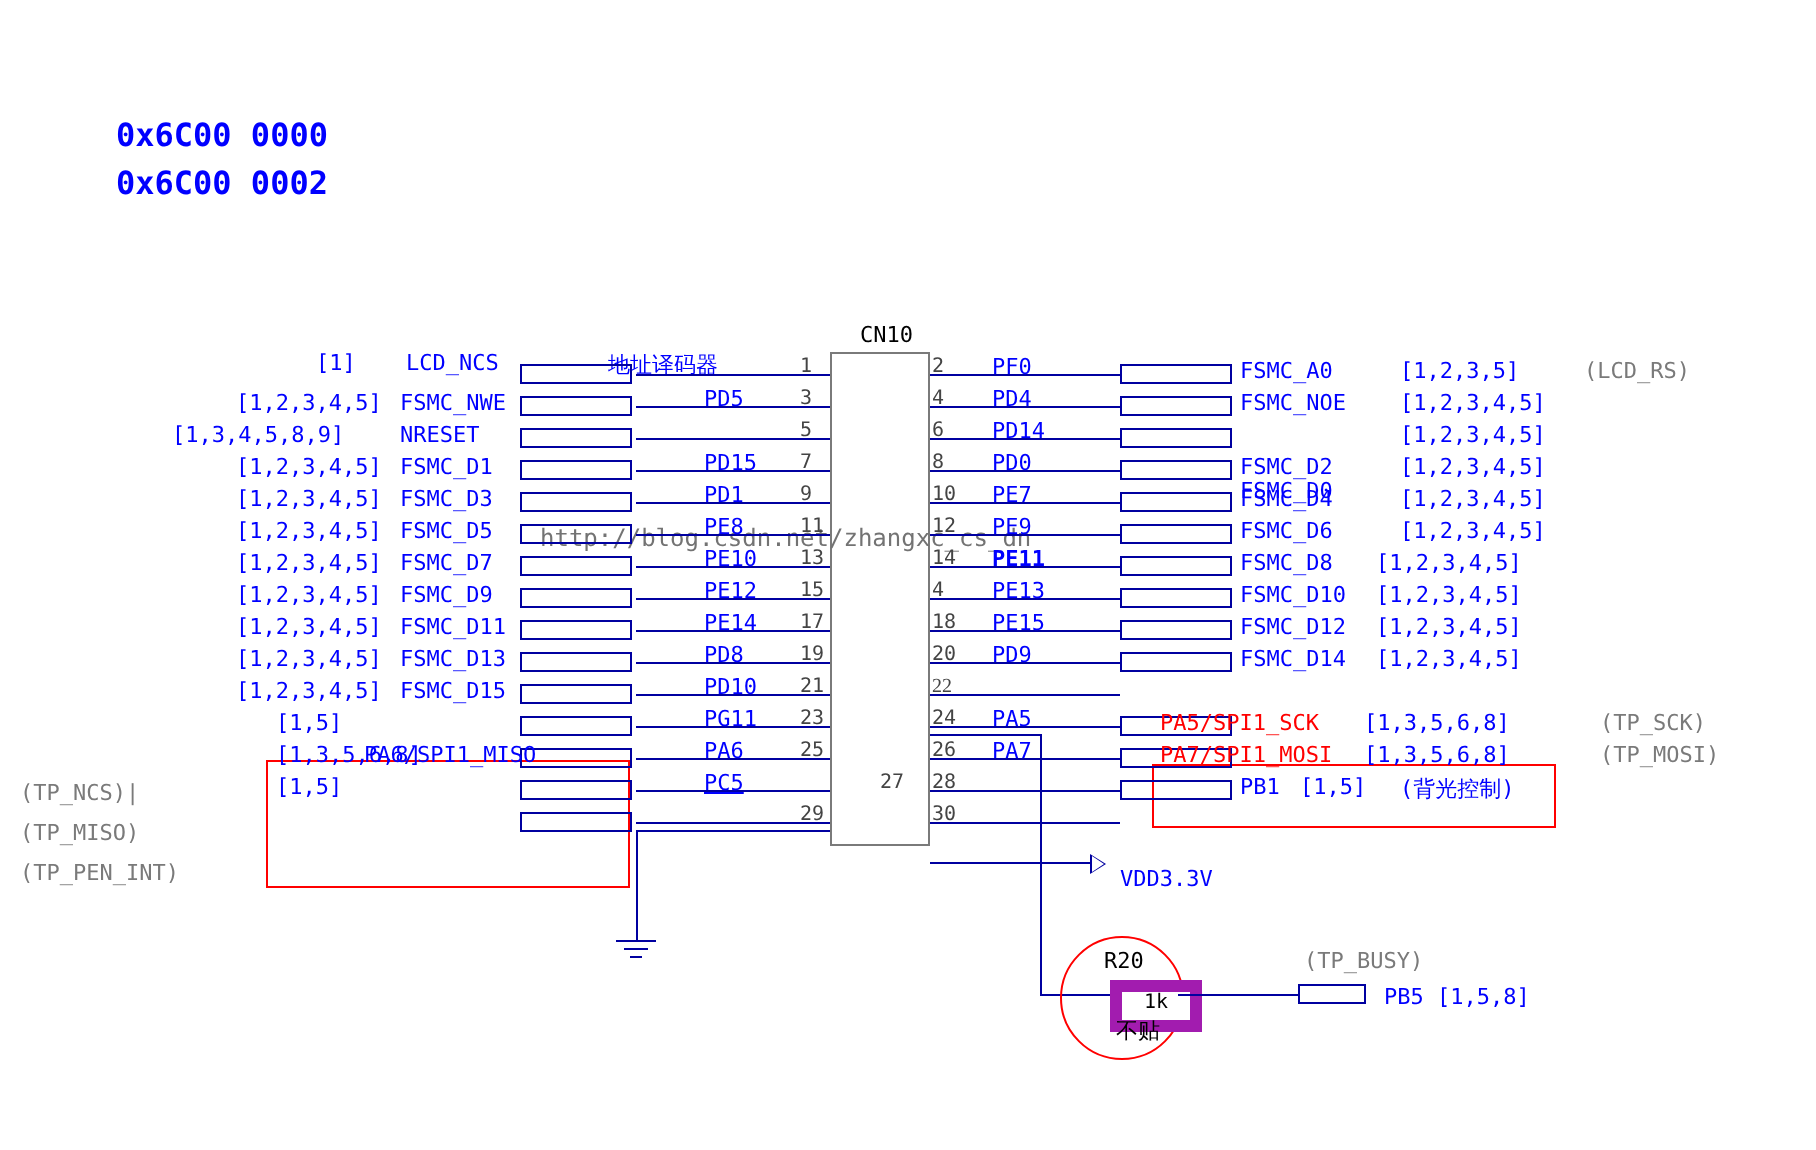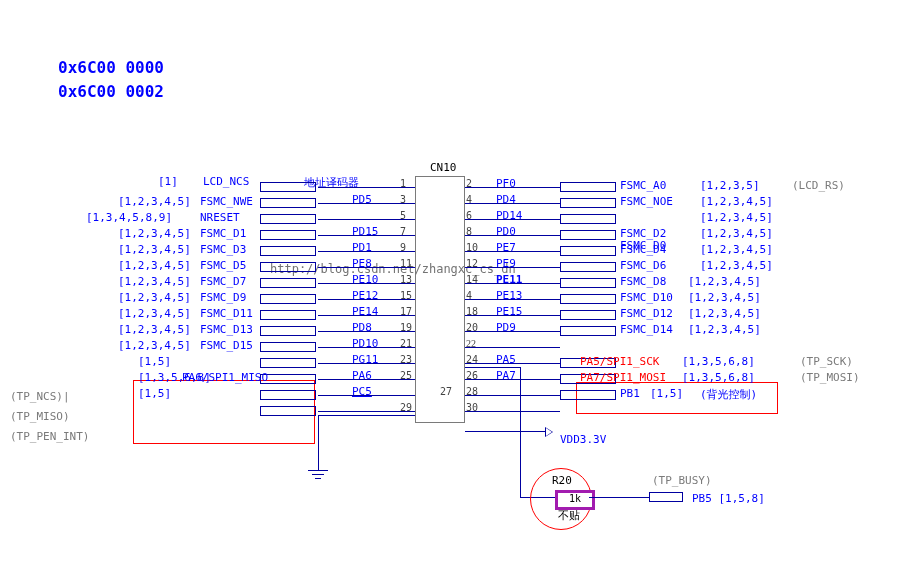--- a/index.html
+++ b/index.html
@@ -55,21 +55,21 @@
   }
   .portshape {
     position: absolute;
     height: 10px;
     border: 1px solid #0000a0;
     background: transparent;
     box-sizing: border-box;
   }
   .gnd-h { position: absolute; background: #0000a0; height: 1px; }
   .gnd { position: absolute; }
-  .resistor { position: absolute; border: 3px solid #a21caf; background: #fff; }
+  .resistor { position: absolute; border: 6px solid #a21caf; background: #fff; }
   .circle { position: absolute; border: 1px solid #ff0000; border-radius: 50%; }
   .watermark { position: absolute; color: #737373; font-size: 12px; white-space: nowrap; }
 </style>
 </head>
 <body>
 
 <div class="canvas">
 
   <div class="addr" style="left:58px; top:58px;">0x6C00 0000</div>
   <div class="addr" style="left:58px; top:82px;">0x6C00 0002</div>

